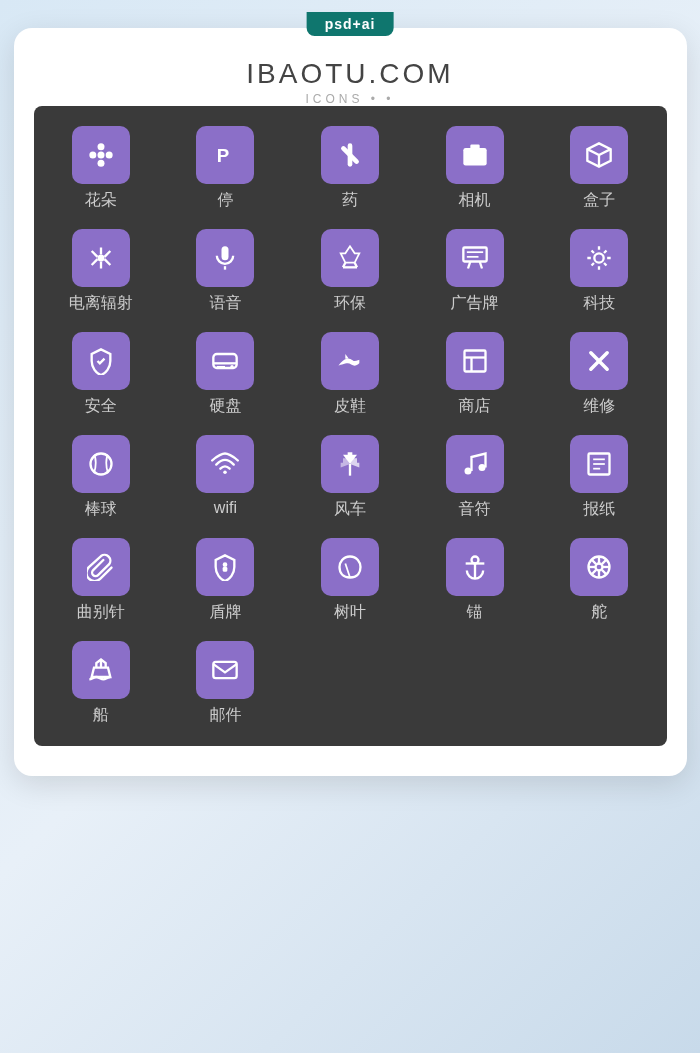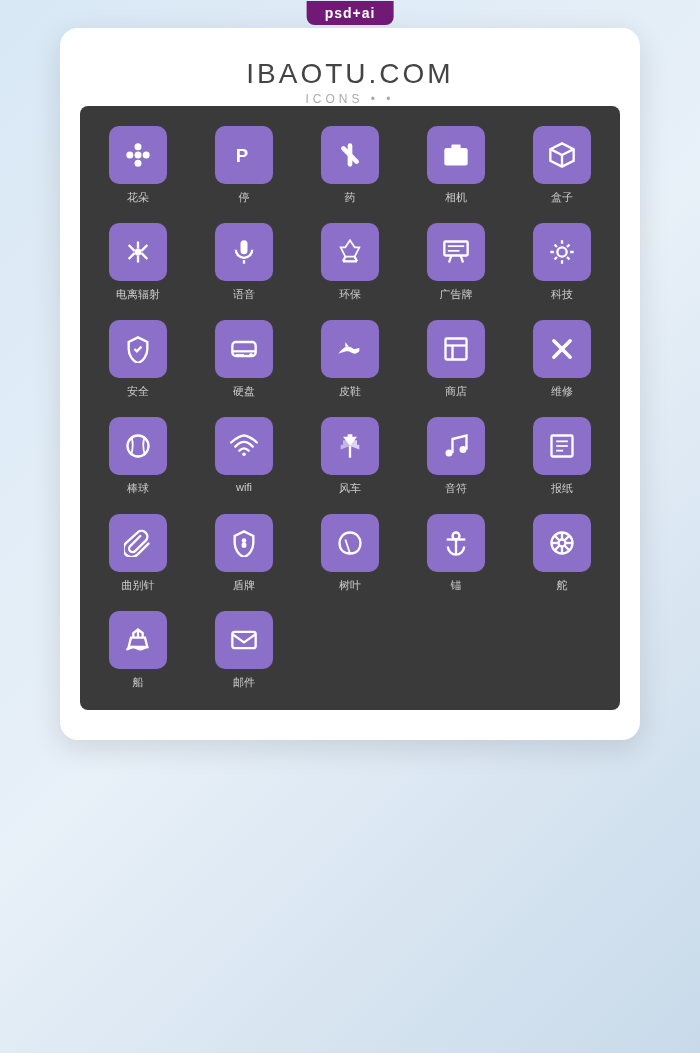--- a/index.html
+++ b/index.html
@@ -10,40 +10,40 @@
       display: flex;
       flex-direction: column;
       align-items: center;
       justify-content: flex-start;
       font-family: -apple-system, 'PingFang SC', 'Microsoft YaHei', sans-serif;
       position: relative;
     }
 
     .top-badge {
       position: absolute;
-      top: 1px;
+      top: 12px;
       left: 50%;
       transform: translateX(-50%);
-      background: #701a75;
+      background: #0f766e;
       color: white;
       font-size: 14px;
       font-weight: bold;
       padding: 4px 18px;
       border-radius: 0 0 8px 8px;
       z-index: 10;
       letter-spacing: 1px;
     }
 
     .card-wrapper {
       margin-top: 28px;
       background: white;
       border-radius: 18px;
       box-shadow: 0 8px 30px rgba(0,0,0,0.12);
       padding: 30px 20px 30px 20px;
-      width: 580px;
+      width: 673px;
       display: flex;
       flex-direction: column;
       align-items: center;
     }
 
     .site-title {
       font-size: 28px;
       font-weight: 300;
       color: #444;
       letter-spacing: 3px;
@@ -90,21 +90,21 @@
       display: flex;
       align-items: center;
       justify-content: center;
       color: white;
       font-size: 22px;
       position: relative;
     }
 
     .icon-label {
       color: #ccc;
-      font-size: 11px;
+      font-size: 16px;
       text-align: left;
       white-space: nowrap;
     }
 
     
     .icon-box svg {
       width: 28px;
       height: 28px;
       fill: white;
     }

